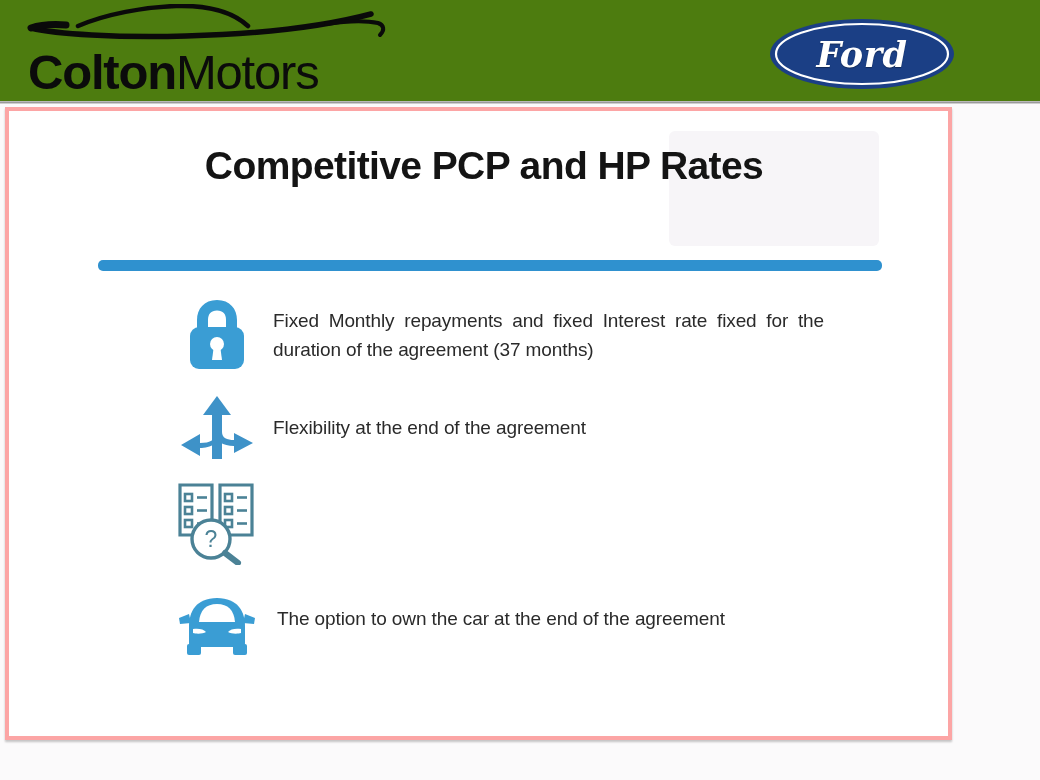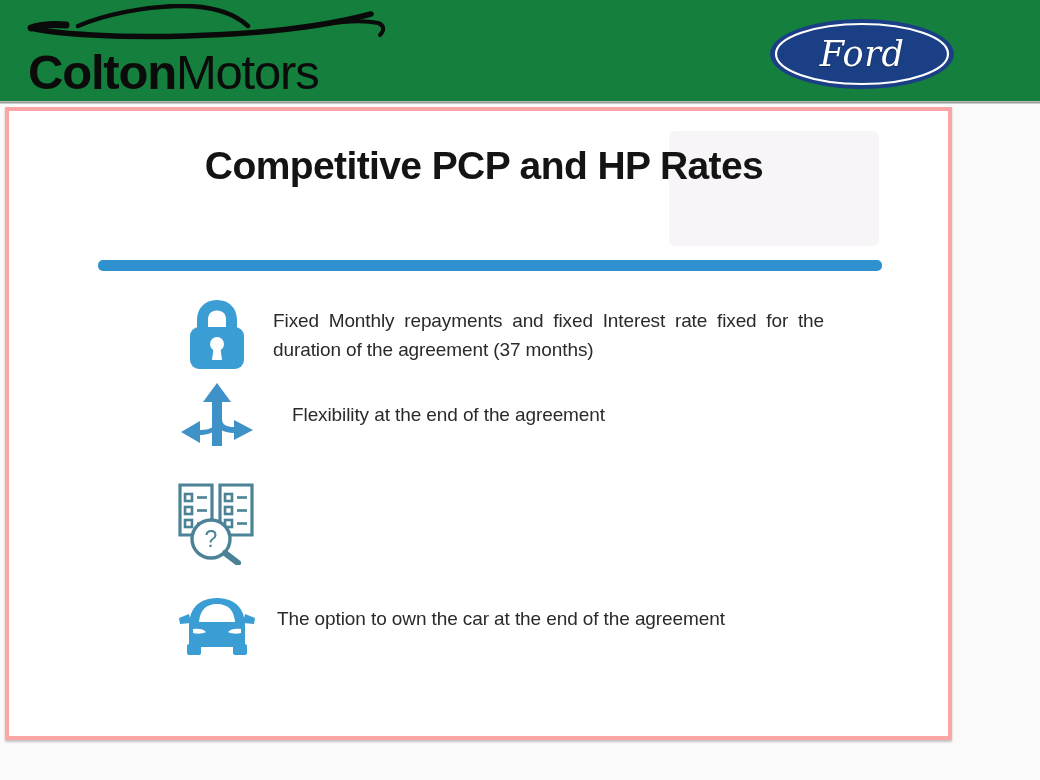--- a/index.html
+++ b/index.html
@@ -15,21 +15,21 @@
     position: relative;
   }
 
   
   .header {
     position: absolute;
     left: 0;
     top: 0;
     width: 1040px;
     height: 103px;
-    background: #15803d;
+    background: #4d7c0f;
   }
   .header-rule {
     position: absolute;
     left: 0;
     top: 101px;
     width: 1040px;
     height: 3px;
     background: linear-gradient(to bottom, #c9c9c9 0%, #9a9a9a 50%, #e8e8e8 100%);
   }
 
@@ -75,21 +75,21 @@
     position: absolute;
     left: 0;
     top: 0;
     width: 186px;
     height: 72px;
     display: flex;
     align-items: center;
     justify-content: center;
     font-family: "DejaVu Serif", serif;
     font-style: italic;
-    font-weight: normal;
+    font-weight: bold;
     font-size: 35px;
     letter-spacing: 0.5px;
     color: #ffffff;
     text-shadow: 0 1px 1px rgba(0,0,0,0.35);
     pointer-events: none;
   }
 
   
   .panel {
     position: absolute;
@@ -155,21 +155,21 @@
     letter-spacing: -0.1px;
   }
   .bullet-text.no-justify {
     text-align: left;
   }
 
   .bullet-1 { left: 165px; top: 183px; width: 720px; }
   .bullet-1 .bullet-icon { width: 86px; height: 78px; }
   .bullet-1 .bullet-text { width: 551px; margin-left: 13px; padding-top: 13px; }
 
-  .bullet-2 { left: 165px; top: 270px; width: 720px; gap: 19px; }
+  .bullet-2 { left: 165px; top: 283px; width: 720px; }
   .bullet-2 .bullet-icon { width: 86px; height: 70px; }
   .bullet-2 .bullet-text { width: 551px; margin-left: 13px; padding-top: 20px; }
 
   .bullet-3 { left: 165px; top: 362px; width: 720px; }
   .bullet-3 .bullet-icon { width: 86px; height: 94px; }
   .bullet-3 .bullet-text { width: 551px; margin-left: 13px; padding-top: 9px; }
 
   .bullet-4 { left: 165px; top: 478px; width: 720px; }
   .bullet-4 .bullet-icon { width: 86px; height: 76px; }
   .bullet-4 .bullet-text { width: 551px; margin-left: 17px; padding-top: 16px; }

